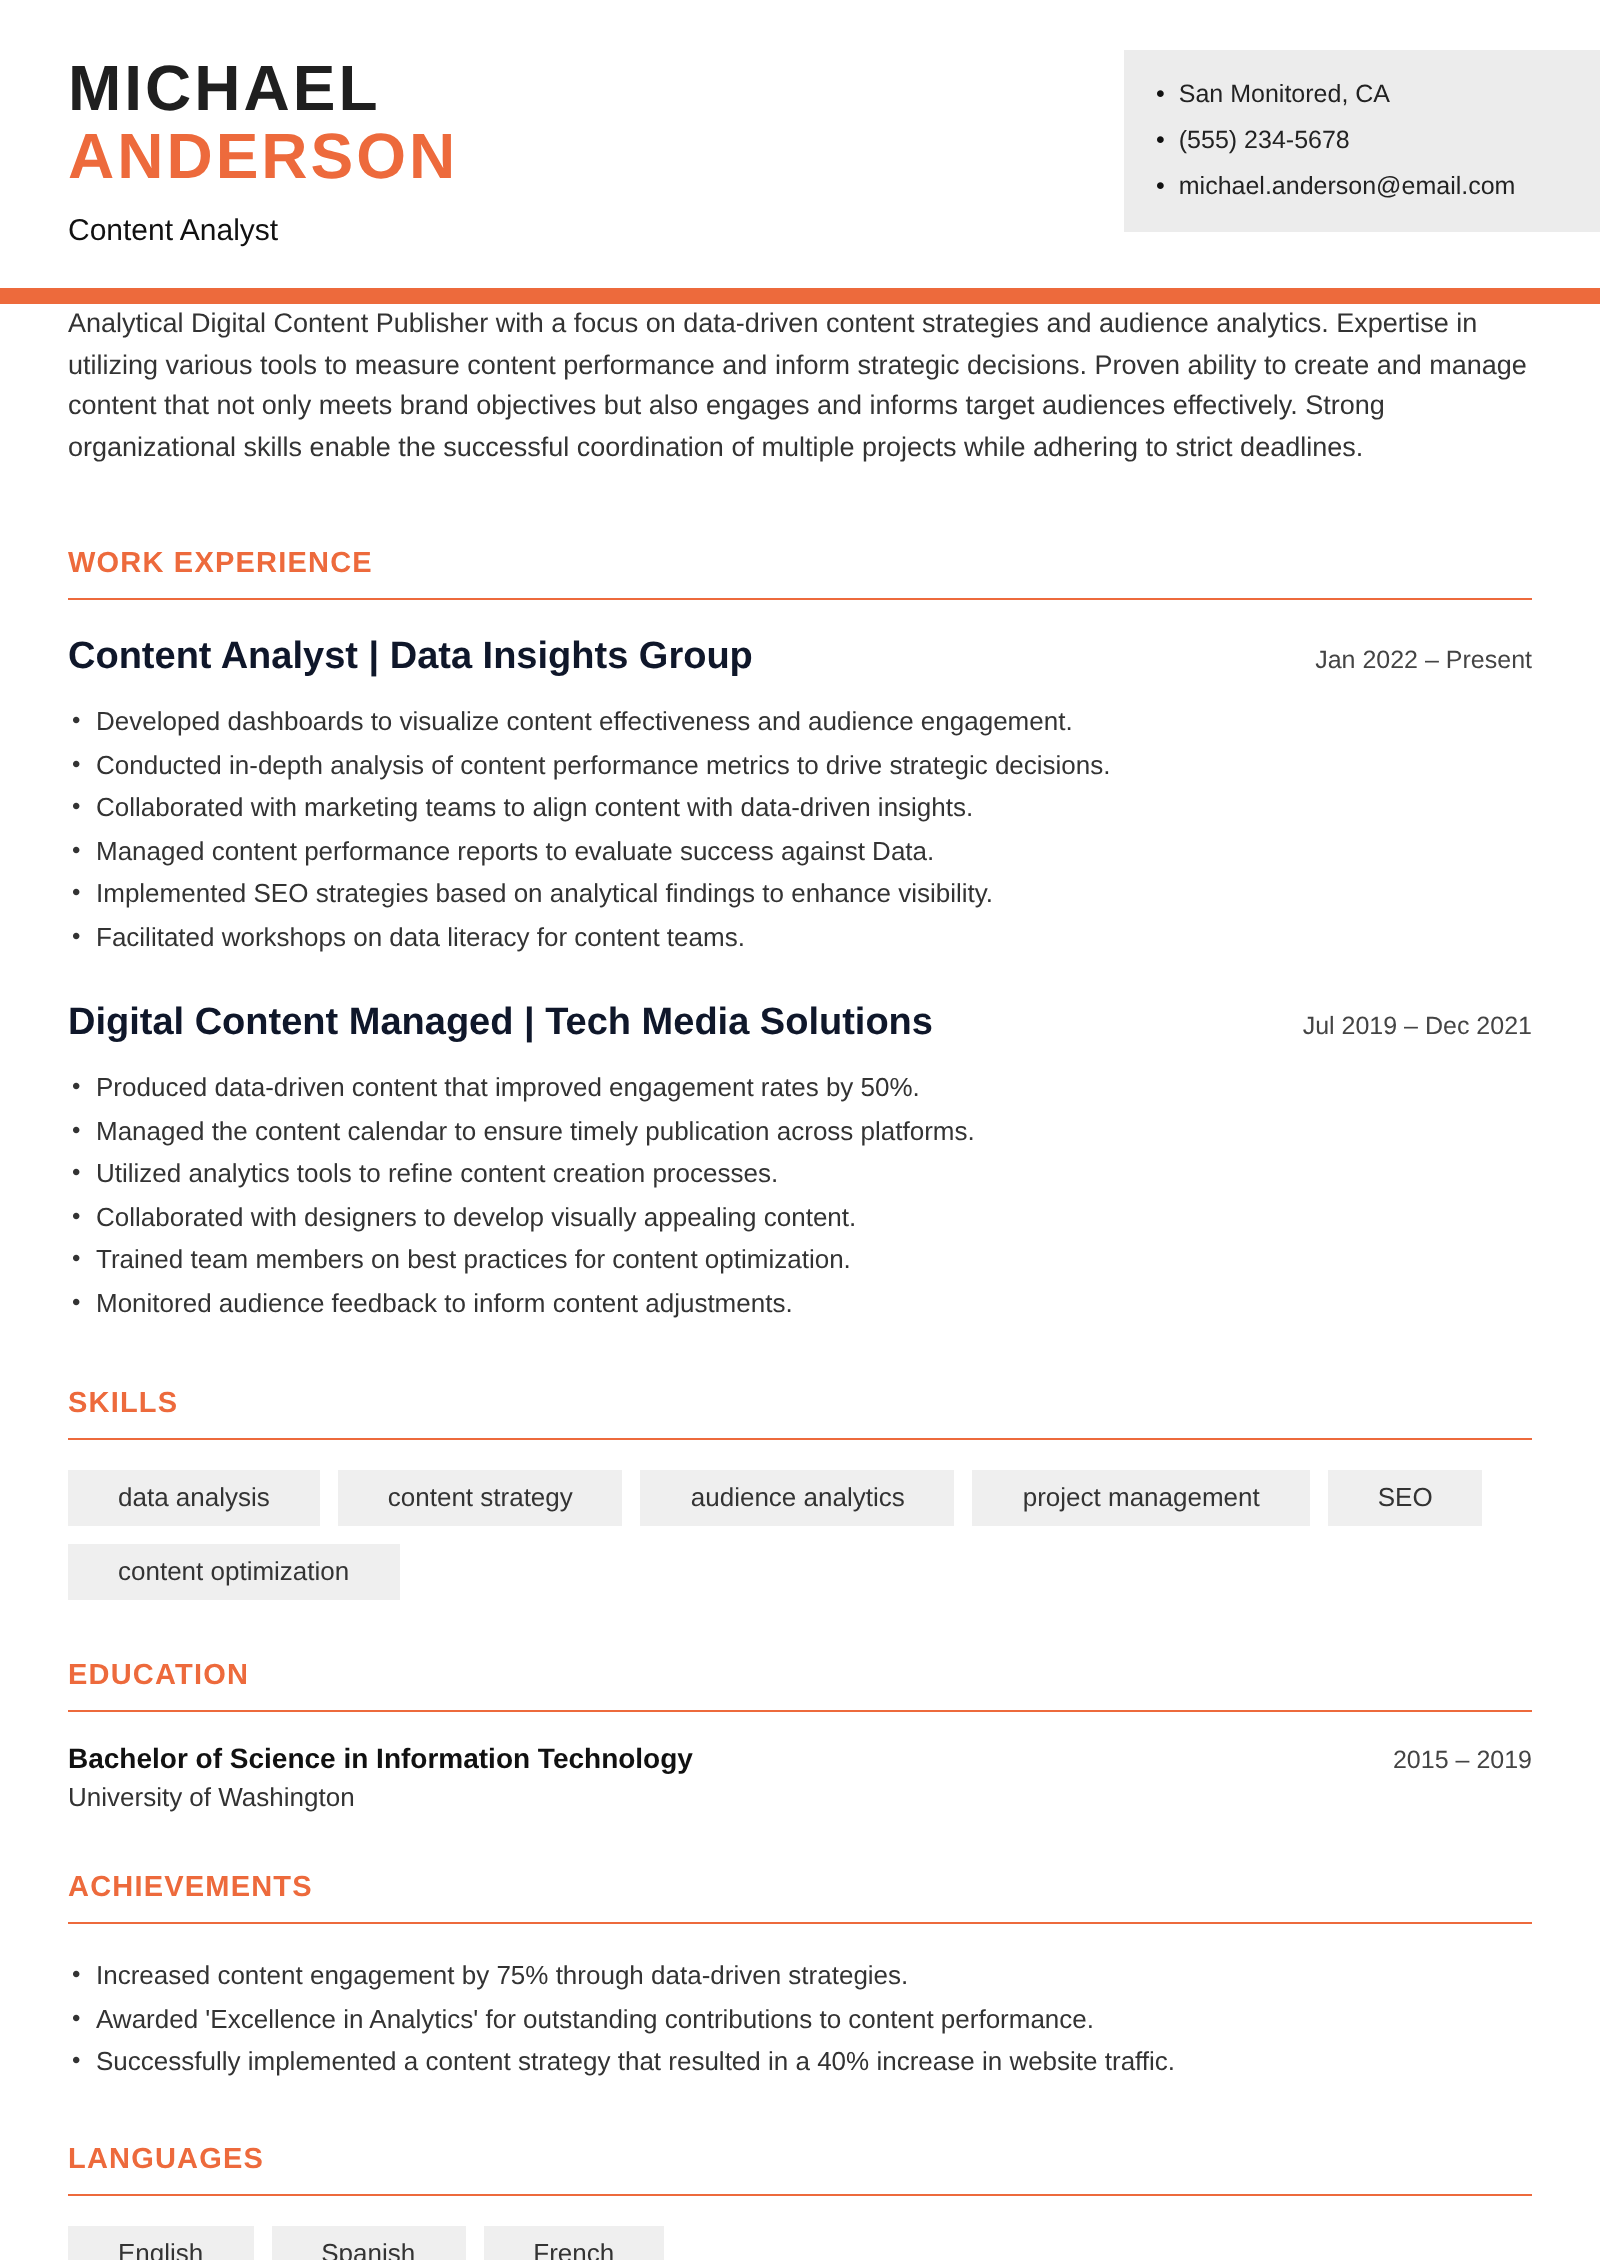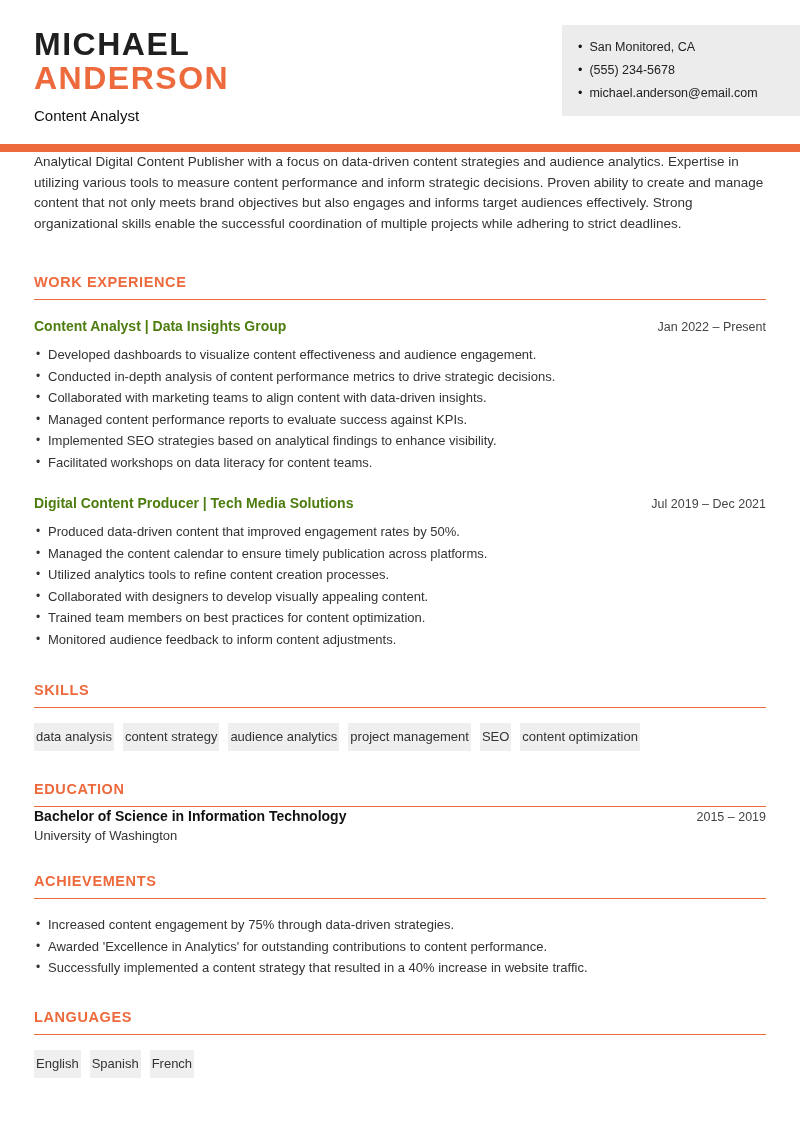--- a/index.html
+++ b/index.html
@@ -22,36 +22,36 @@
   .accent-bar { height:8px; background:var(--accent); margin-top:20px; }
   .page { padding:0 34px; }
   .summary { font-size:13.5px; line-height:20.5px; color:#333; }
   .section { margin-top:40px; }
   .section-heading {
     color:var(--accent); font-size:14.5px; font-weight:bold; letter-spacing:0.6px;
     padding-bottom:9px; border-bottom:1px solid var(--accent);
   }
   .job { margin-top:18px; }
   .job-head { display:flex; justify-content:space-between; align-items:baseline; }
-  .job-name { font-size:14px; font-weight:bold; color:#4d7c0f; }
+  .job-name { font-size:19px; font-weight:bold; color:#0f172a; }
   .job-dates { font-size:12.5px; color:#444; }
   ul.bullets { list-style:none; margin-top:10px; }
   ul.bullets li {
     position:relative; padding-left:14px; font-size:13px; color:#333;
     line-height:21.5px;
   }
   ul.bullets li::before {
     content:"•"; position:absolute; left:2px; top:0; color:#333; font-size:12px;
   }
   .chip-row { display:flex; flex-wrap:wrap; gap:9px; margin-top:15px; }
   .chip {
     background:var(--chip_bg); color:#333; font-size:13px;
-    padding:6px 2px; line-height:16px;
+    padding:6px 25px; line-height:16px;
   }
-  .edu-head { display:flex; justify-content:space-between; align-items:baseline; margin-top:1px; }
+  .edu-head { display:flex; justify-content:space-between; align-items:baseline; margin-top:15px; }
   .edu-degree { font-size:14px; font-weight:bold; color:#111; }
   .edu-dates { font-size:12.5px; color:#444; }
   .edu-school { margin-top:4px; font-size:13px; color:#333; }
   .section .bullets.standalone { margin-top:15px; }
 </style>
 </head>
 <body>
 
 <div class="header">
   <h1 class="name">
@@ -87,29 +87,29 @@
 
     <div class="job">
       <div class="job-head">
         <div class="job-name">Content Analyst | Data Insights Group</div>
         <div class="job-dates">Jan 2022 – Present</div>
       </div>
       <ul class="bullets">
         <li>Developed dashboards to visualize content effectiveness and audience engagement.</li>
         <li>Conducted in-depth analysis of content performance metrics to drive strategic decisions.</li>
         <li>Collaborated with marketing teams to align content with data-driven insights.</li>
-        <li>Managed content performance reports to evaluate success against KPIs.</li>
+        <li>Managed content performance reports to evaluate success against Data.</li>
         <li>Implemented SEO strategies based on analytical findings to enhance visibility.</li>
         <li>Facilitated workshops on data literacy for content teams.</li>
       </ul>
     </div>
 
     <div class="job" style="margin-top:22px;">
       <div class="job-head">
-        <div class="job-name">Digital Content Producer | Tech Media Solutions</div>
+        <div class="job-name">Digital Content Managed | Tech Media Solutions</div>
         <div class="job-dates">Jul 2019 – Dec 2021</div>
       </div>
       <ul class="bullets">
         <li>Produced data-driven content that improved engagement rates by 50%.</li>
         <li>Managed the content calendar to ensure timely publication across platforms.</li>
         <li>Utilized analytics tools to refine content creation processes.</li>
         <li>Collaborated with designers to develop visually appealing content.</li>
         <li>Trained team members on best practices for content optimization.</li>
         <li>Monitored audience feedback to inform content adjustments.</li>
       </ul>

